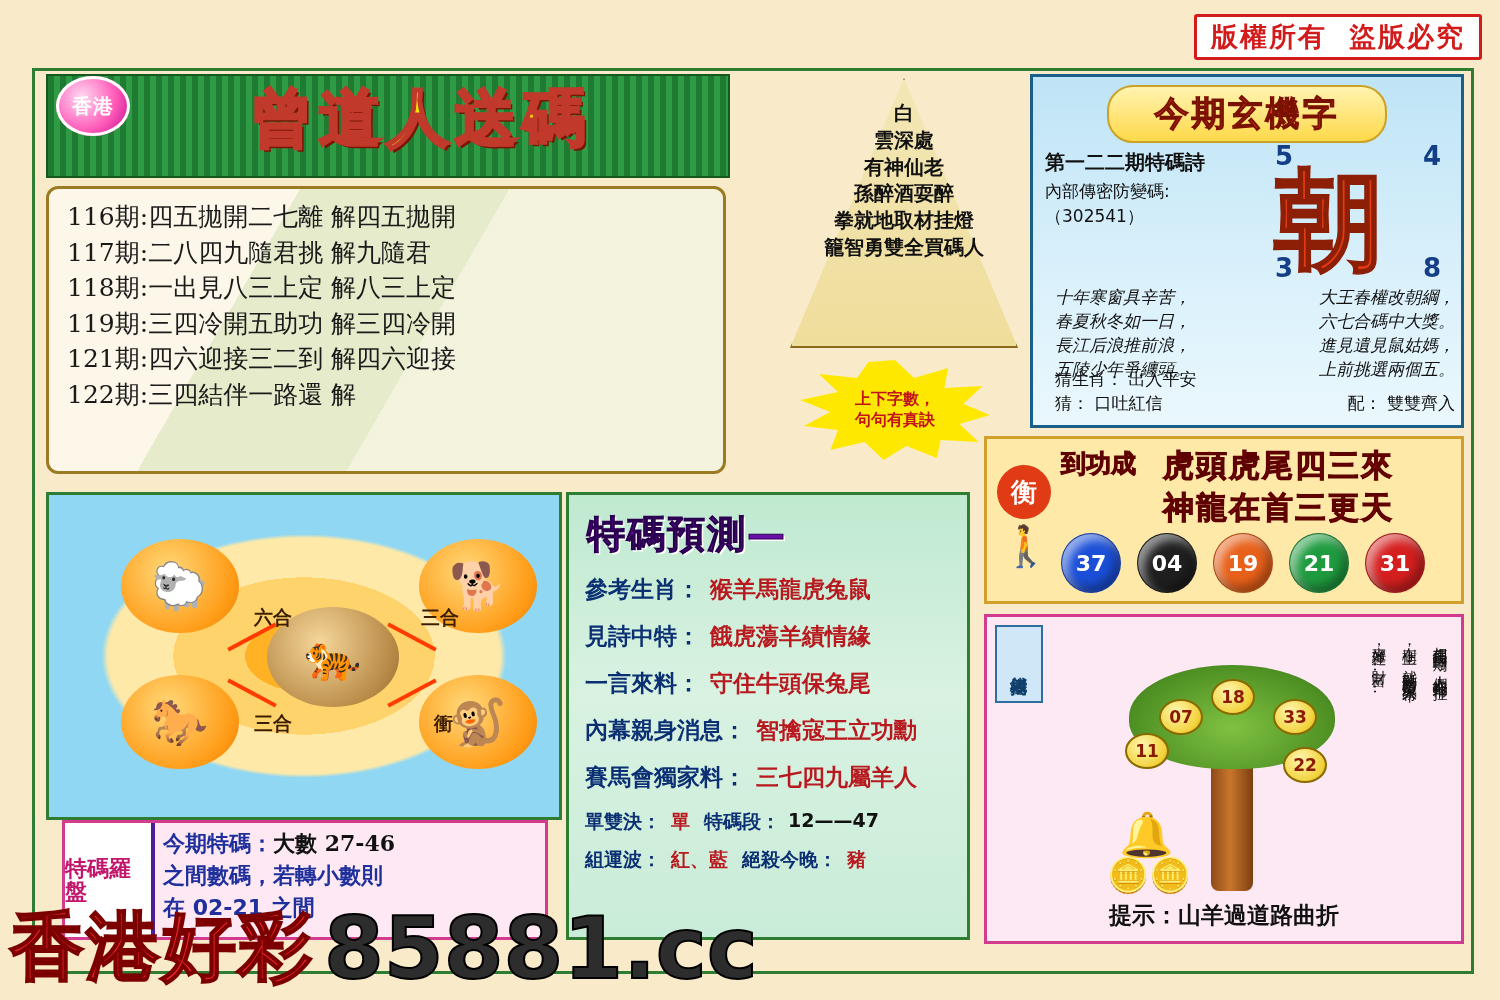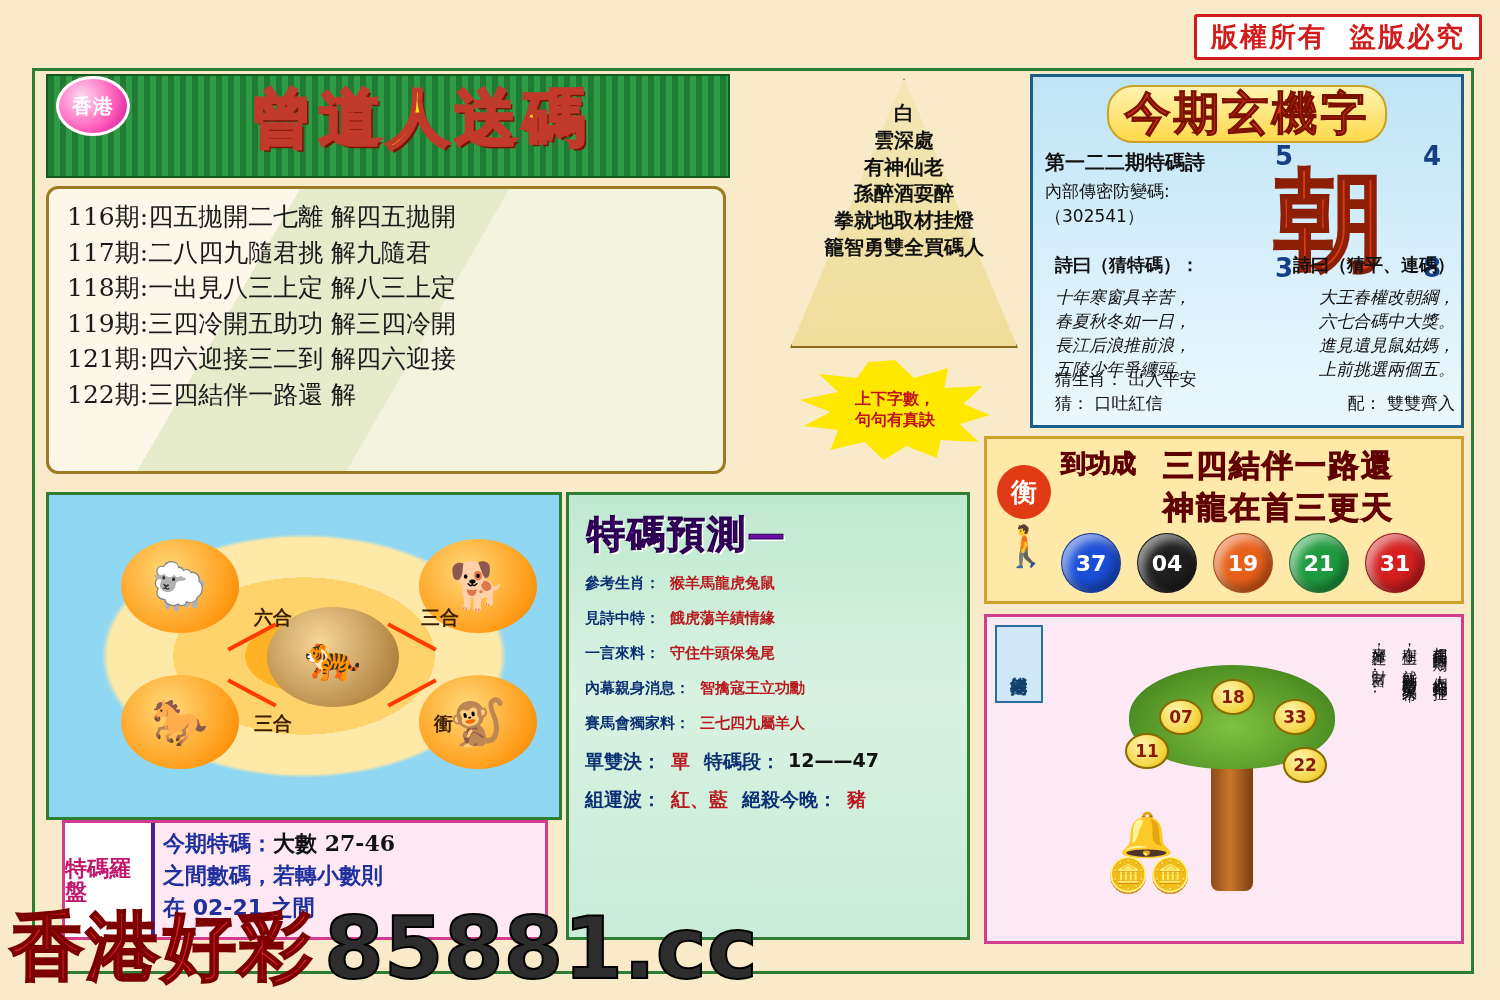--- a/index.html
+++ b/index.html
@@ -101,21 +101,21 @@
   .xuanji{
     position:absolute;left:1030px;top:74px;width:434px;height:354px;
     background:linear-gradient(180deg,#bfe4f6,#d9f0fb 55%,#eaf8fd);
     border:3px solid #1a5f8a;box-sizing:border-box;
   }
   .xuanji-title{
     margin:8px auto 2px;width:276px;height:54px;
     background:linear-gradient(180deg,#fff3b0,#ffd94a);
     border:2px solid #c9a227;border-radius:26px;
     display:flex;align-items:center;justify-content:center;
-    font-size:46px;font-weight:bold;color:#e2361c;
+    font-size:34px;font-weight:bold;color:#e2361c;
     -webkit-text-stroke:1px #7a1100;letter-spacing:3px;
   }
   .xj-left{position:absolute;left:12px;top:72px;width:250px;}
   .xj-l1{font-size:20px;color:#111;font-weight:bold;}
   .xj-l2{font-size:17px;color:#111;margin-top:4px;}
   .xj-l3{font-size:17px;color:#111;margin-top:2px;}
   .xj-big{
     position:absolute;right:78px;top:88px;font-size:108px;color:#e03b14;
     font-weight:bold;font-family:"DejaVu Serif","Liberation Serif",serif;
     -webkit-text-stroke:2px #8c1f06;line-height:1;
@@ -182,21 +182,21 @@
     position:absolute;left:566px;top:492px;width:404px;height:448px;
     background:linear-gradient(180deg,#bfe9d0,#d9f2e2 45%,#c9ecd8);
     border:3px solid #2e7d32;box-sizing:border-box;padding:10px 12px;
     overflow:hidden;
   }
   .fc-title{
     font-size:38px;font-weight:bold;color:#6a0fa8;
     -webkit-text-stroke:1px #2b0050;text-shadow:2px 2px 0 #ffffff;
     letter-spacing:2px;margin:4px 0 14px 6px;
   }
-  .fc-row{display:flex;font-size:15px;margin:0 0 16px 4px;color:#0b2f73;font-weight:bold;white-space:nowrap;}
+  .fc-row{display:flex;font-size:23px;margin:0 0 16px 4px;color:#0b2f73;font-weight:bold;white-space:nowrap;}
   .fc-k{color:#0b2f73;}
   .fc-v{color:#b8191f;margin-left:10px;}
   .fc-row.small{font-size:19px;margin-bottom:12px;}
   .fc-row .v2{color:#111;margin-left:8px;}
 
   
   .balls-panel{
     position:absolute;left:984px;top:436px;width:480px;height:168px;
     background:#ffe9a8;border:3px solid #d0a02a;box-sizing:border-box;
   }
@@ -326,24 +326,20 @@
       <div class="xj-l2">內部傳密防變碼:</div>
       <div class="xj-l3">（302541）</div>
     </div>
 
     <div class="xj-big">朝</div>
     <div class="xj-num n5">5</div>
     <div class="xj-num n4">4</div>
     <div class="xj-num n3">3</div>
     <div class="xj-num n8">8</div>
 
-    <div class="xj-hdr">
-      <div>詩曰（猜特碼）：</div>
-      <div>詩曰（猜平、連碼）</div>
-    </div>
 
     <div class="xj-cols">
       <div class="xj-col">
         <div>十年寒窗具辛苦，</div>
         <div>春夏秋冬如一日，</div>
         <div>長江后浪推前浪，</div>
         <div>五陵少年爭纏頭。</div>
       </div>
       <div class="xj-col">
         <div>大王春權改朝綱，</div>
@@ -445,21 +441,21 @@
       <span class="fc-v">紅、藍</span>
       <span class="fc-k" style="margin-left:14px">絕殺今晚：</span>
       <span class="fc-v">豬</span>
     </div>
   </div>
 
   <div class="balls-panel">
     <div class="bp-seal">衡</div>
     <div class="bp-person">🚶</div>
     <div class="bp-t1">到功成</div>
-    <div class="bp-t2">三四結伴一路還</div>
+    <div class="bp-t2">虎頭虎尾四三來</div>
     <div class="bp-t3">神龍在首三更天</div>
     <div class="ball-row">
       <div class="ball" style="background:#1b4fd8">37</div>
       <div class="ball" style="background:#1f1f1f">04</div>
       <div class="ball" style="background:#e8611a">19</div>
       <div class="ball" style="background:#1f9b3f">21</div>
       <div class="ball" style="background:#d51f1f">31</div>
     </div>
   </div>
 
@@ -477,20 +473,23 @@
       <div class="bells">🔔</div>
       <div class="coins">🪙🪙</div>
     </div>
 
     <div class="tree-verse">
       <div class="tv-col">相傳三國時期，人們把錢幣挂</div>
       <div class="tv-col">在樹上，就能夠給自己及家人帶</div>
       <div class="tv-col">來好運，財富……</div>
     </div>
 
+    <div class="tree-hint">
+      <span class="lbl">提示：</span><span>山羊過道路曲折</span>
+    </div>
   </div>
 
   <div class="watermark">
     <span class="wm-cn">香港好彩</span>
     <span class="wm-num">85881.cc</span>
   </div>
 
 </div>
 
 </body></html>

